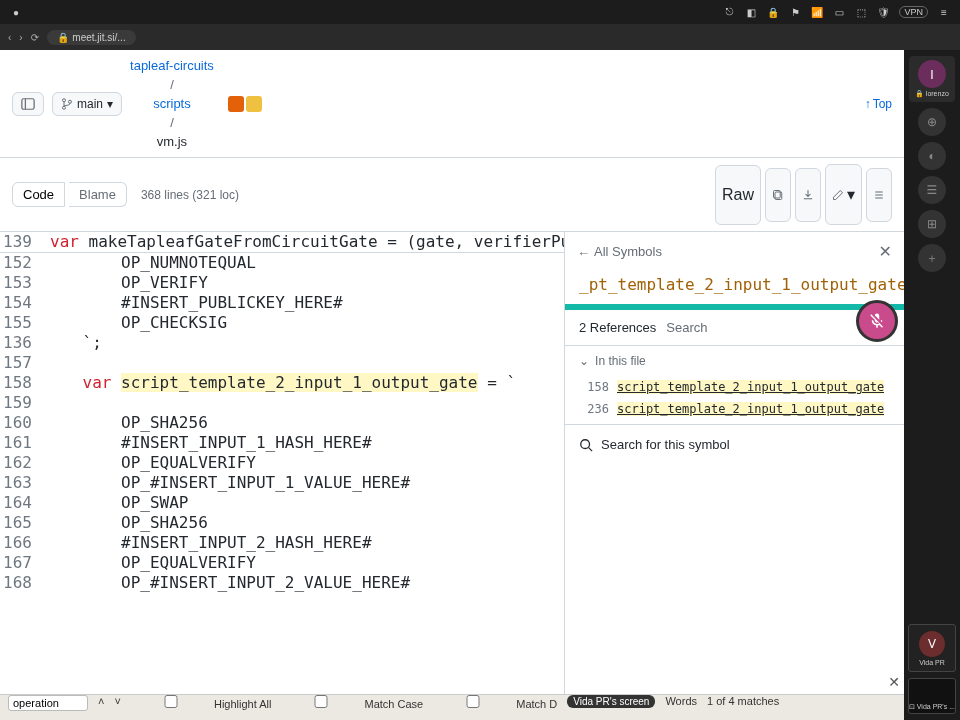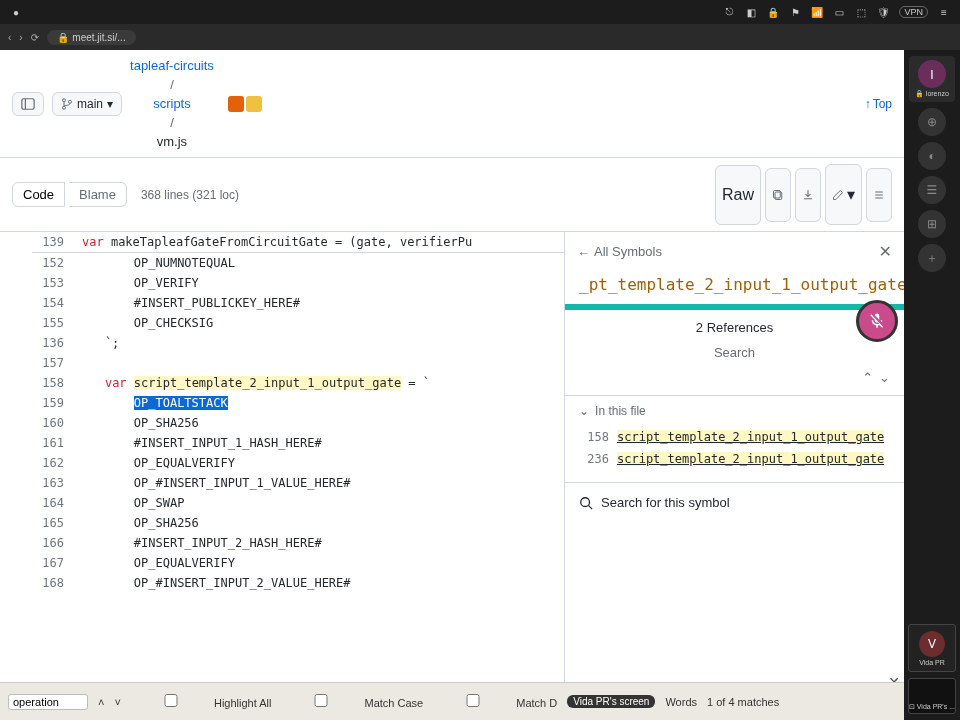--- a/index.html
+++ b/index.html
@@ -25,41 +25,41 @@
   .crumb { display: flex; gap: 4px; align-items: center; color: #656d76; flex-direction: column; }
   .badge-yellow { background: #f0c040; width: 16px; height: 16px; border-radius: 3px; display: inline-block; }
   .badge-orange { background: #e36209; width: 16px; height: 16px; border-radius: 3px; display: inline-block; }
   .top-link { color: #0969da; font-size: 12px; margin-left: auto; display: flex; gap: 2px; align-items: center; }
   .toolbar { display: flex; align-items: center; gap: 4px; padding: 6px 12px; border-bottom: 1px solid #d0d7de; font-size: 13px; }
   .tab { border: 1px solid #d0d7de; border-radius: 6px 0 0 6px; padding: 4px 10px; background: #fff; font-weight: 500; }
   .tab.blame { border-radius: 0 6px 6px 0; border-left: none; color: #656d76; font-weight: 400; }
   .meta { color: #656d76; font-size: 12px; margin-left: 10px; }
   .tool-btn { border: 1px solid #d0d7de; border-radius: 6px; padding: 20px 6px; background: #f6f8fa; font-size: 16px; display: inline-flex; align-items: center; gap: 3px; color: #24292f; }
   .code-split { flex: 1; display: flex; overflow: hidden; }
-  .code-pane { flex: 1.2; overflow: hidden; font-family: ui-monospace, SFMono-Regular, Menlo, monospace; font-size: 12px; line-height: 20px; position: relative; margin-left: 32px; }
+  .code-pane { flex: 1.2; overflow: hidden; font-family: ui-monospace, SFMono-Regular, Menlo, monospace; font-size: 16px; line-height: 20px; position: relative; }
   .sticky-line { position: sticky; top: 0; background: #fff; border-bottom: 1px solid #d0d7de; padding: 0 0 0 50px; color: #24292f; }
   .code-line { display: flex; }
   .ln { width: 44px; text-align: right; padding-right: 12px; color: #6e7781; user-select: none; flex-shrink: 0; }
   .cd { white-space: pre; color: #24292f; }
   .kw { color: #cf222e; }
   .ident-hl { background: #fff8c5; }
   .selected { background: #0969da; color: #fff; }
   .refs-pane { width: 340px; border-left: 1px solid #d0d7de; display: flex; flex-direction: column; font-size: 13px; background: #fff; }
   .refs-head { display: flex; align-items: center; padding: 10px 12px; gap: 8px; color: #24292f; }
   .refs-head .back { color: #656d76; display: flex; align-items: center; gap: 4px; cursor: pointer; }
   .refs-head .close { margin-left: auto; cursor: pointer; color: #656d76; font-size: 16px; }
   .symbol-name { font-family: ui-monospace, monospace; font-size: 16px; padding: 4px 14px 10px; color: #a16207; border-bottom: 6px solid #14b8a6; white-space: nowrap; overflow: hidden; }
-  .refs-row { display: flex; align-items: center; padding: 10px 14px; gap: 10px; border-bottom: 1px solid #d0d7de; font-size: 13px; color: #24292f; flex-direction: column; }
+  .refs-row { display: flex; align-items: center; padding: 10px 14px; gap: 10px; border-bottom: 1px solid #d0d7de; font-size: 13px; color: #24292f; }
   .refs-row .chev { margin-left: auto; display: flex; gap: 6px; color: #656d76; }
   .refs-section { padding: 8px 14px; font-size: 12px; color: #656d76; display: flex; gap: 6px; align-items: center; }
   .ref-item { display: flex; gap: 8px; padding: 4px 14px; font-family: ui-monospace, monospace; font-size: 12px; align-items: baseline; }
   .ref-item .rln { width: 30px; color: #6e7781; text-align: right; }
   .ref-item .rcd { background: #fff8c5; text-decoration: underline; color: #24292f; white-space: nowrap; overflow: hidden; }
-  .search-symbol { padding: 12px 14px; display: flex; gap: 8px; align-items: center; color: #24292f; font-size: 13px; border-top: 1px solid #d0d7de; margin-top: 12px; }
-  .findbar { position: absolute; bottom: 0; left: 0; right: 0; height: 38px; background: #ece9e2; border-top: 1px solid #ccc; display: flex; align-items: center; gap: 10px; padding: 0 8px; font-size: 11px; color: #333; }
+  .search-symbol { padding: 12px 14px; display: flex; gap: 8px; align-items: center; color: #24292f; font-size: 13px; border-top: 1px solid #d0d7de; margin-top: 4px; }
+  .findbar { position: absolute; bottom: 0; left: 0; right: 0; height: 26px; background: #ece9e2; border-top: 1px solid #ccc; display: flex; align-items: flex-start; gap: 10px; padding: 0 8px; font-size: 11px; color: #333; }
   .findbar input { font-size: 11px; border: 1px solid #bbb; border-radius: 3px; padding: 1px 4px; width: 80px; }
   .tag-dark { background: #333; color: #fff; border-radius: 6px; padding: 1px 6px; font-size: 10px; }
   .closex { position: absolute; right: 4px; bottom: 30px; font-size: 14px; color: #555; }
   .rightdock .thumb { width: 48px; height: 48px; background: #222; border: 1px solid #444; border-radius: 3px; margin-top: auto; display: flex; align-items: center; justify-content: center; }
   .rightdock .thumb2 { width: 48px; height: 36px; background: #111; border: 1px solid #444; border-radius: 3px; display: flex; align-items: flex-end; justify-content: center; color: #ccc; font-size: 7px; padding-bottom: 2px; }
   .vcircle { width: 26px; height: 26px; border-radius: 50%; background: #6b2d2d; color: #fff; display: flex; align-items: center; justify-content: center; font-size: 12px; }
   .tiny-label { font-size: 7px; color: #ccc; margin-top: 2px; }
 </style>
 </head>
 <body>
@@ -178,21 +178,20 @@
               <div class="code-line">
                 <span class="ln">157</span>
                 <span class="cd"></span>
               </div>
               <div class="code-line">
                 <span class="ln">158</span>
                 <span class="cd">    <span class="kw">var</span> <span class="ident-hl">script_template_2_input_1_output_gate</span> = `</span>
               </div>
               <div class="code-line">
                 <span class="ln">159</span>
-                <span class="cd">        <span class="selected">OP_TOALTSTACK</span></span>
               </div>
               <div class="code-line">
                 <span class="ln">160</span>
                 <span class="cd">        OP_SHA256</span>
               </div>
               <div class="code-line">
                 <span class="ln">161</span>
                 <span class="cd">        #INSERT_INPUT_1_HASH_HERE#</span>
               </div>
               <div class="code-line">

